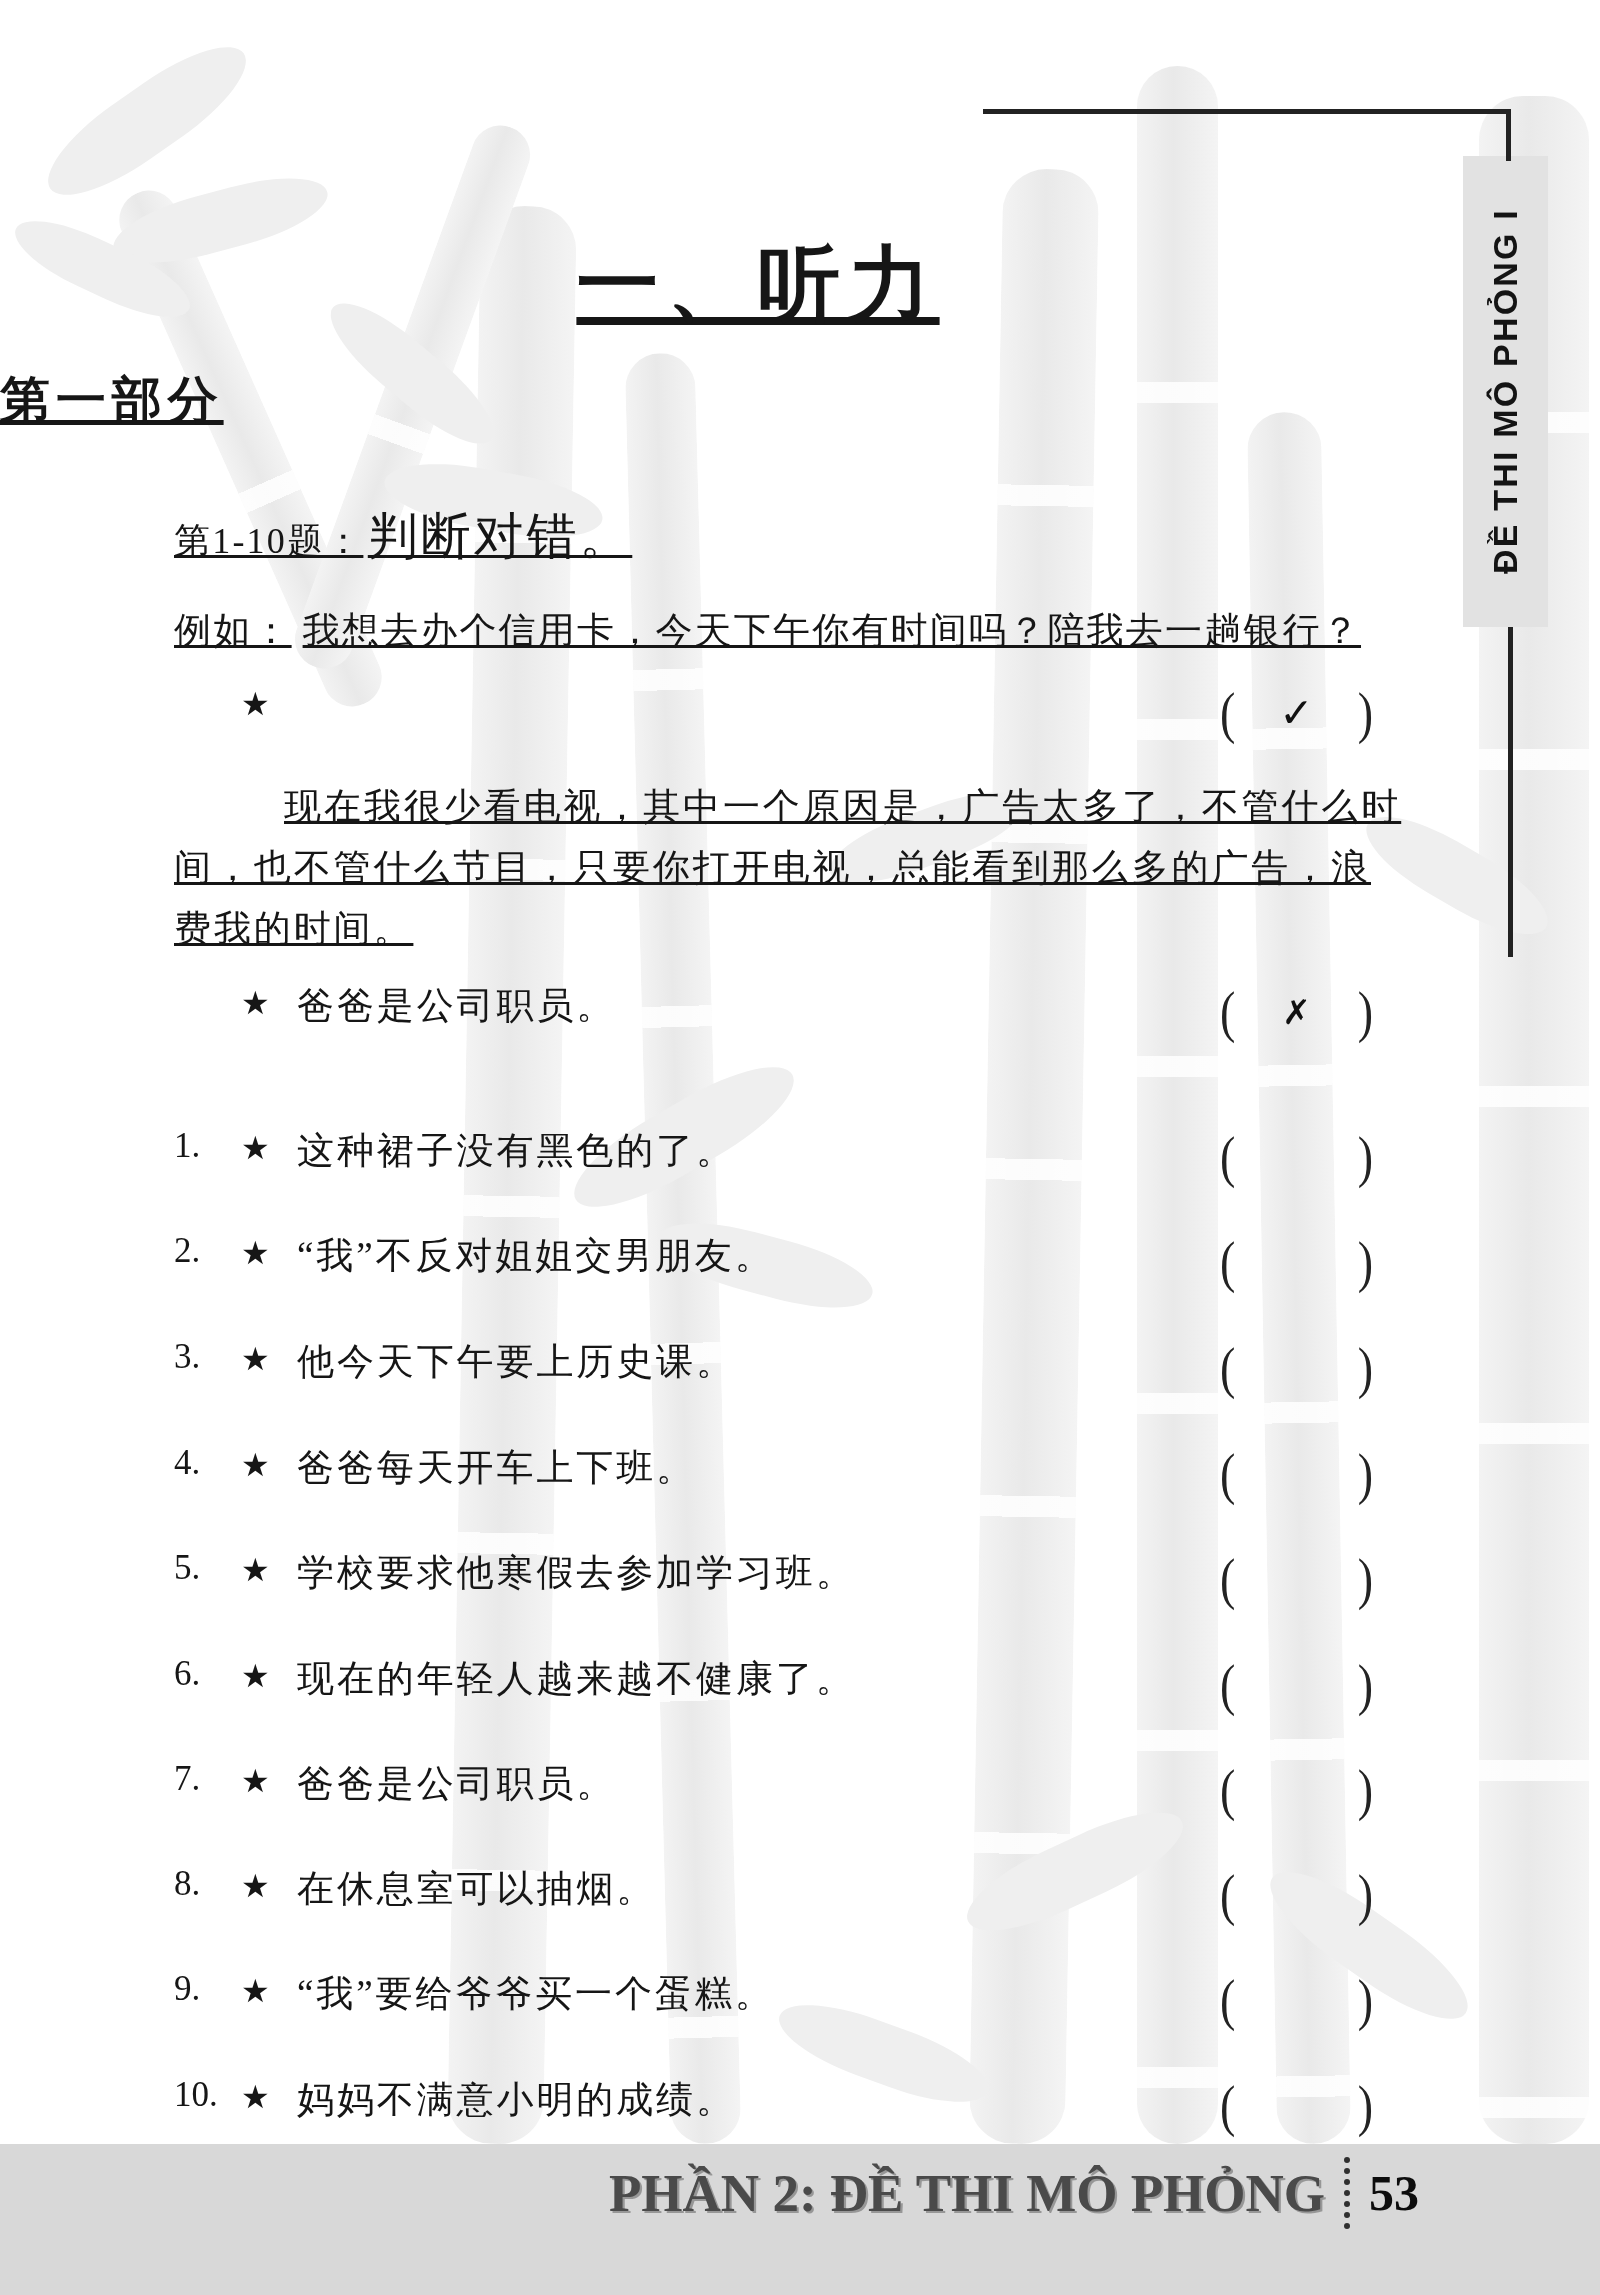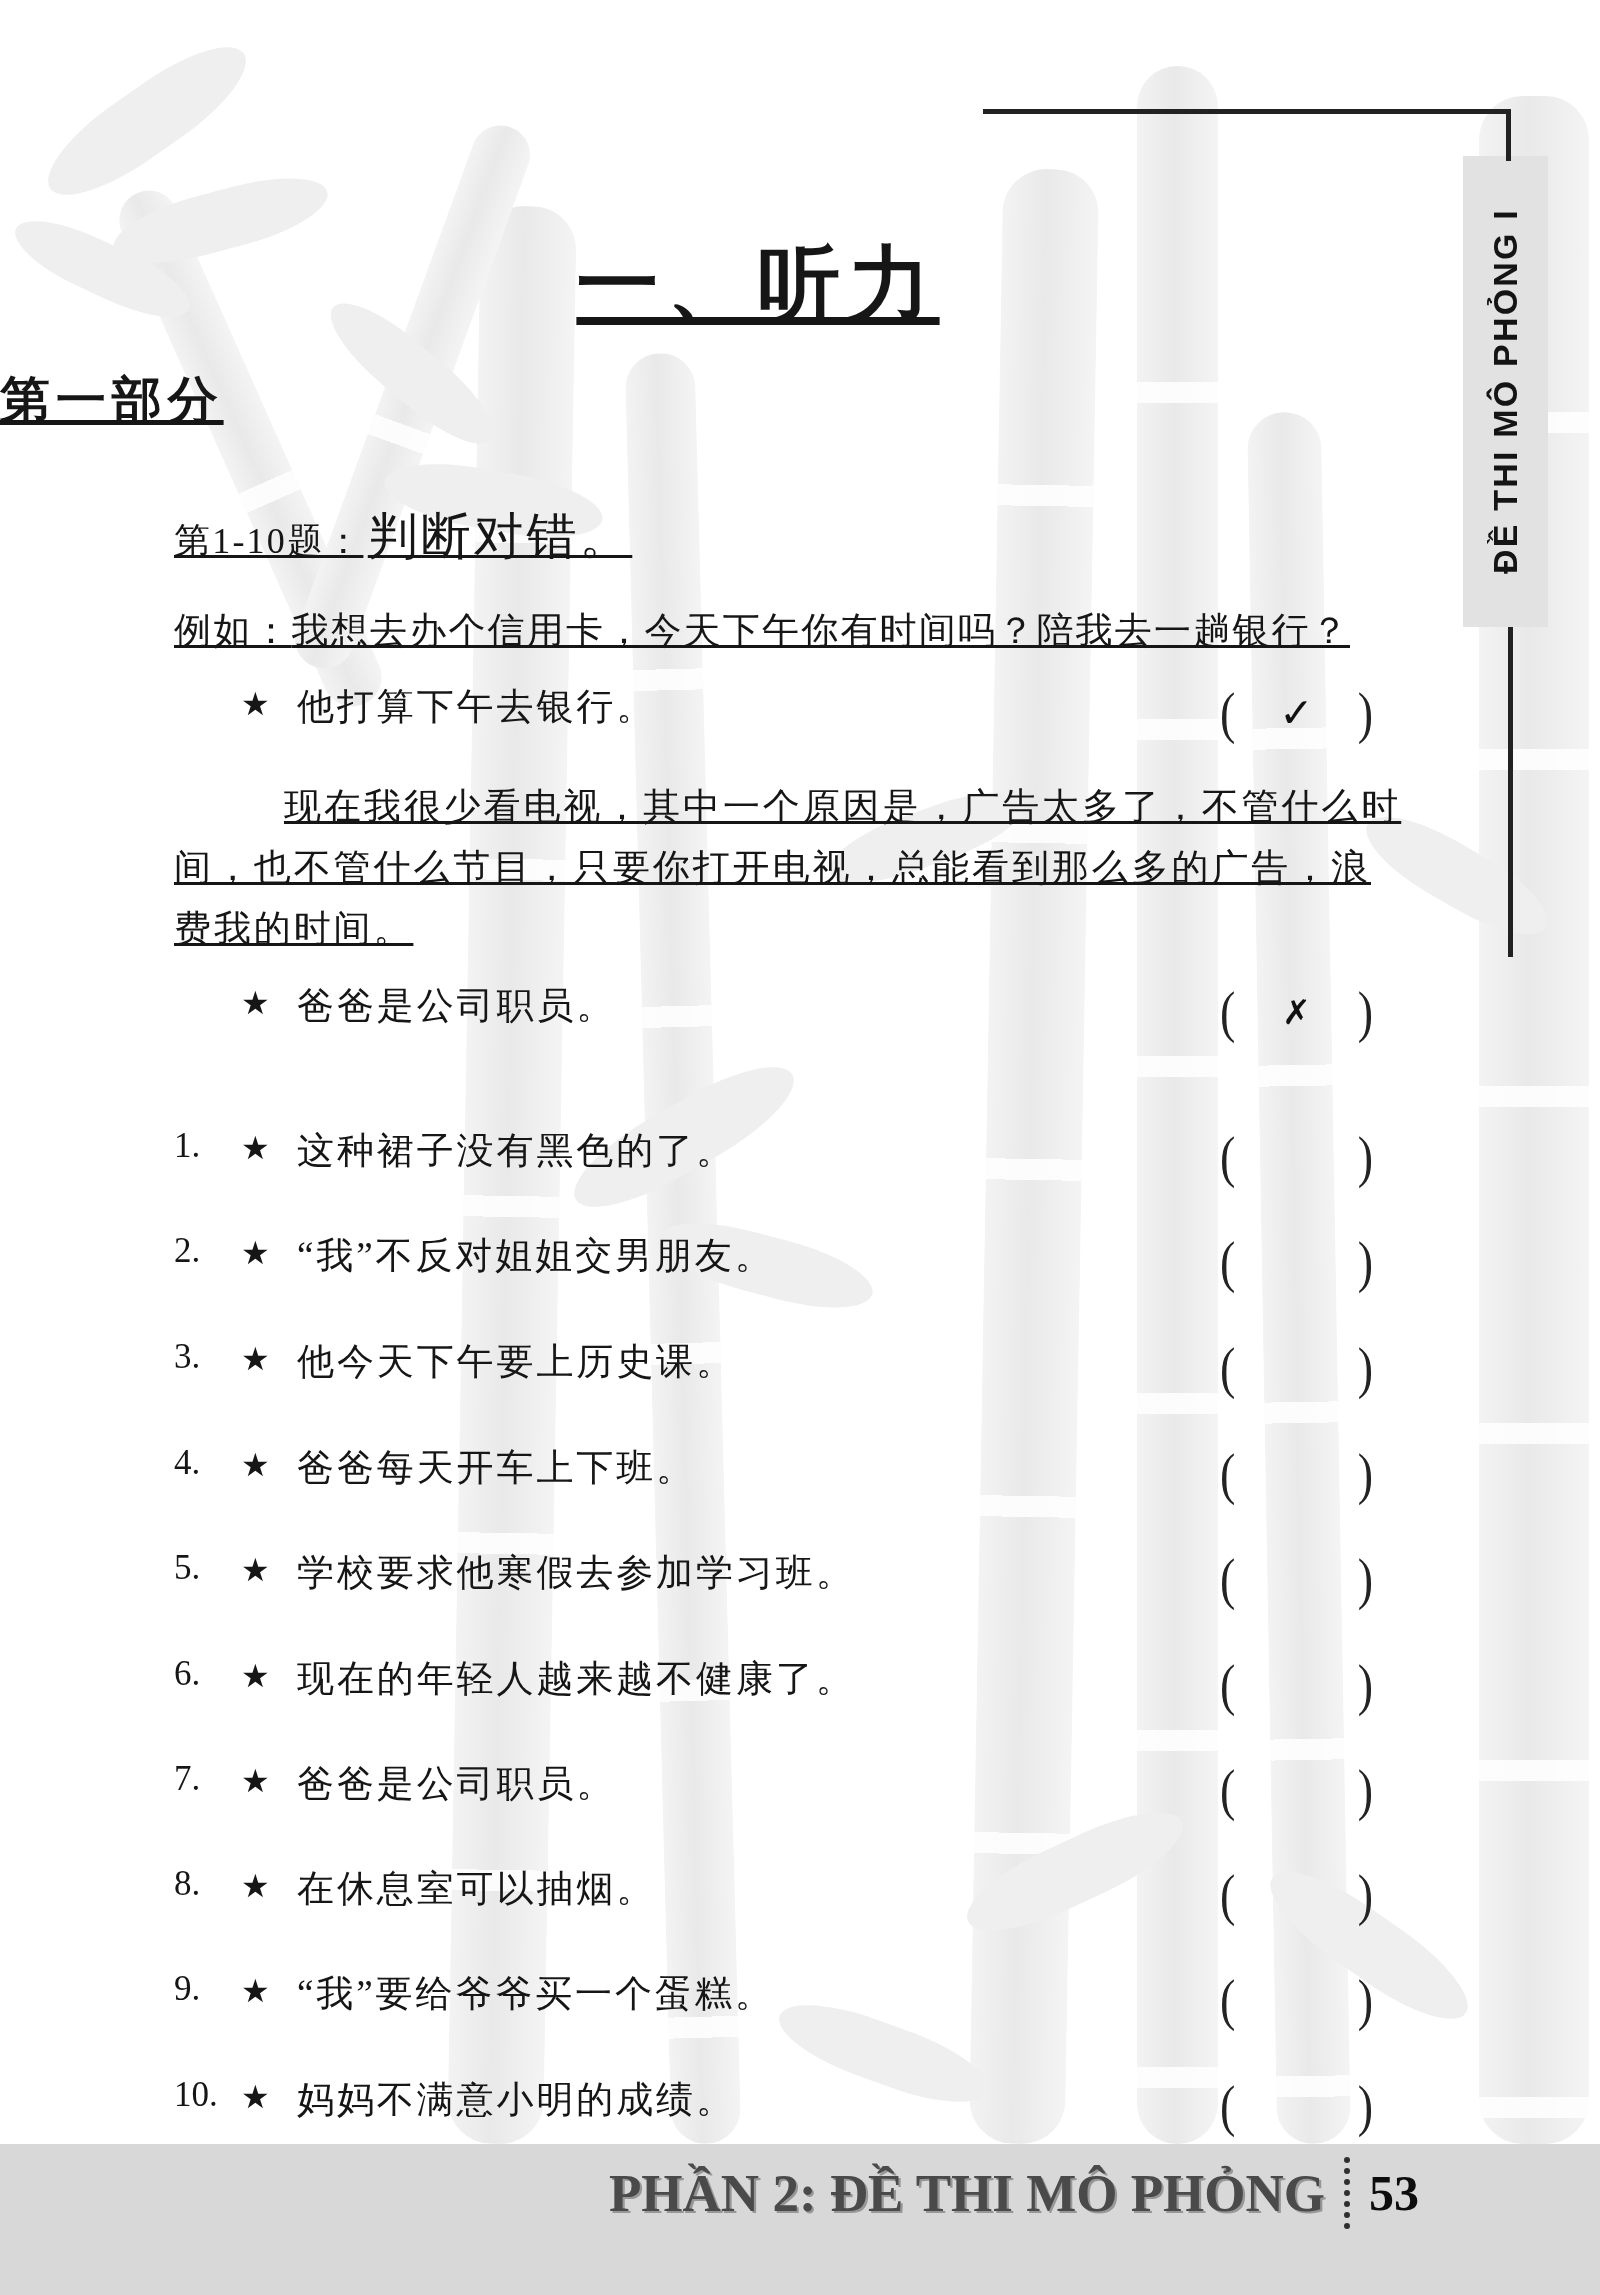--- a/index.html
+++ b/index.html
@@ -24,21 +24,21 @@
   
   .title{position:absolute;left:0;top:230px;width:1516px;text-align:center;font-size:82px;
          font-weight:700;letter-spacing:8.8px;white-space:nowrap;z-index:1;}
   .subtitle{position:absolute;left:0;top:367px;width:1516px;text-align:left;font-size:50px;
          font-weight:700;letter-spacing:5.9px;white-space:nowrap;z-index:1;}
   
   .abs{position:absolute;z-index:1;text-decoration:underline;}
   .instruction{left:174px;top:503px;font-size:36px;letter-spacing:2.2px;white-space:nowrap;}
   .instruction .task{font-size:50px;letter-spacing:2.9px;margin-left:4.4px;}
   .example-line{left:174px;top:606px;font-size:37px;letter-spacing:2.2px;white-space:nowrap;}
-  .example-line .ex-q{margin-left:0;}
+  .example-line .ex-q{margin-left:11px;}
   .row{position:absolute;left:174px;width:1202px;display:flex;align-items:flex-start;
        font-size:37px;letter-spacing:2.9px;z-index:1;}
   .num{width:67px;font-size:35px;letter-spacing:0;flex:0 0 auto;}
   .star{width:56px;font-size:32px;padding-top:2.9px;flex:0 0 auto;font-family:"DejaVu Sans",sans-serif;}
   .stmt{flex:1 1 auto;white-space:nowrap;}
   .answer-box{flex:0 0 auto;width:156px;margin-left:auto;display:flex;justify-content:space-between;
               align-items:center;height:62px;}
   .paren{font-size:46px;line-height:1;transform:scaleY(1.25);color:#232323;}
   .mark-check{font-size:41px;font-weight:700;font-family:"DejaVu Sans",sans-serif;color:#111;}
   .mark-cross{font-size:34px;font-weight:900;font-family:"DejaVu Sans",sans-serif;color:#111;}
@@ -95,21 +95,20 @@
     <span>第1-10题：</span><span class="task">判断对错。</span>
   </div>
 
   <div class="example-line abs">
     <span>例如：</span><span class="ex-q">我想去办个信用卡，今天下午你有时间吗？陪我去一趟银行？</span>
   </div>
 
   <div class="row" style="top:682px">
     <span class="num"></span>
     <span class="star">★</span>
-    <span class="stmt">他打算下午去银行。</span>
     <span class="answer-box">
       <span class="paren">(</span>
       <span class="mark-check">✓</span>
       <span class="paren">)</span>
     </span>
   </div>
 
   <div class="passage abs">
     <div class="line first">现在我很少看电视，其中一个原因是，广告太多了，不管什么时</div>
     <div class="line">间，也不管什么节目，只要你打开电视，总能看到那么多的广告，浪</div>

